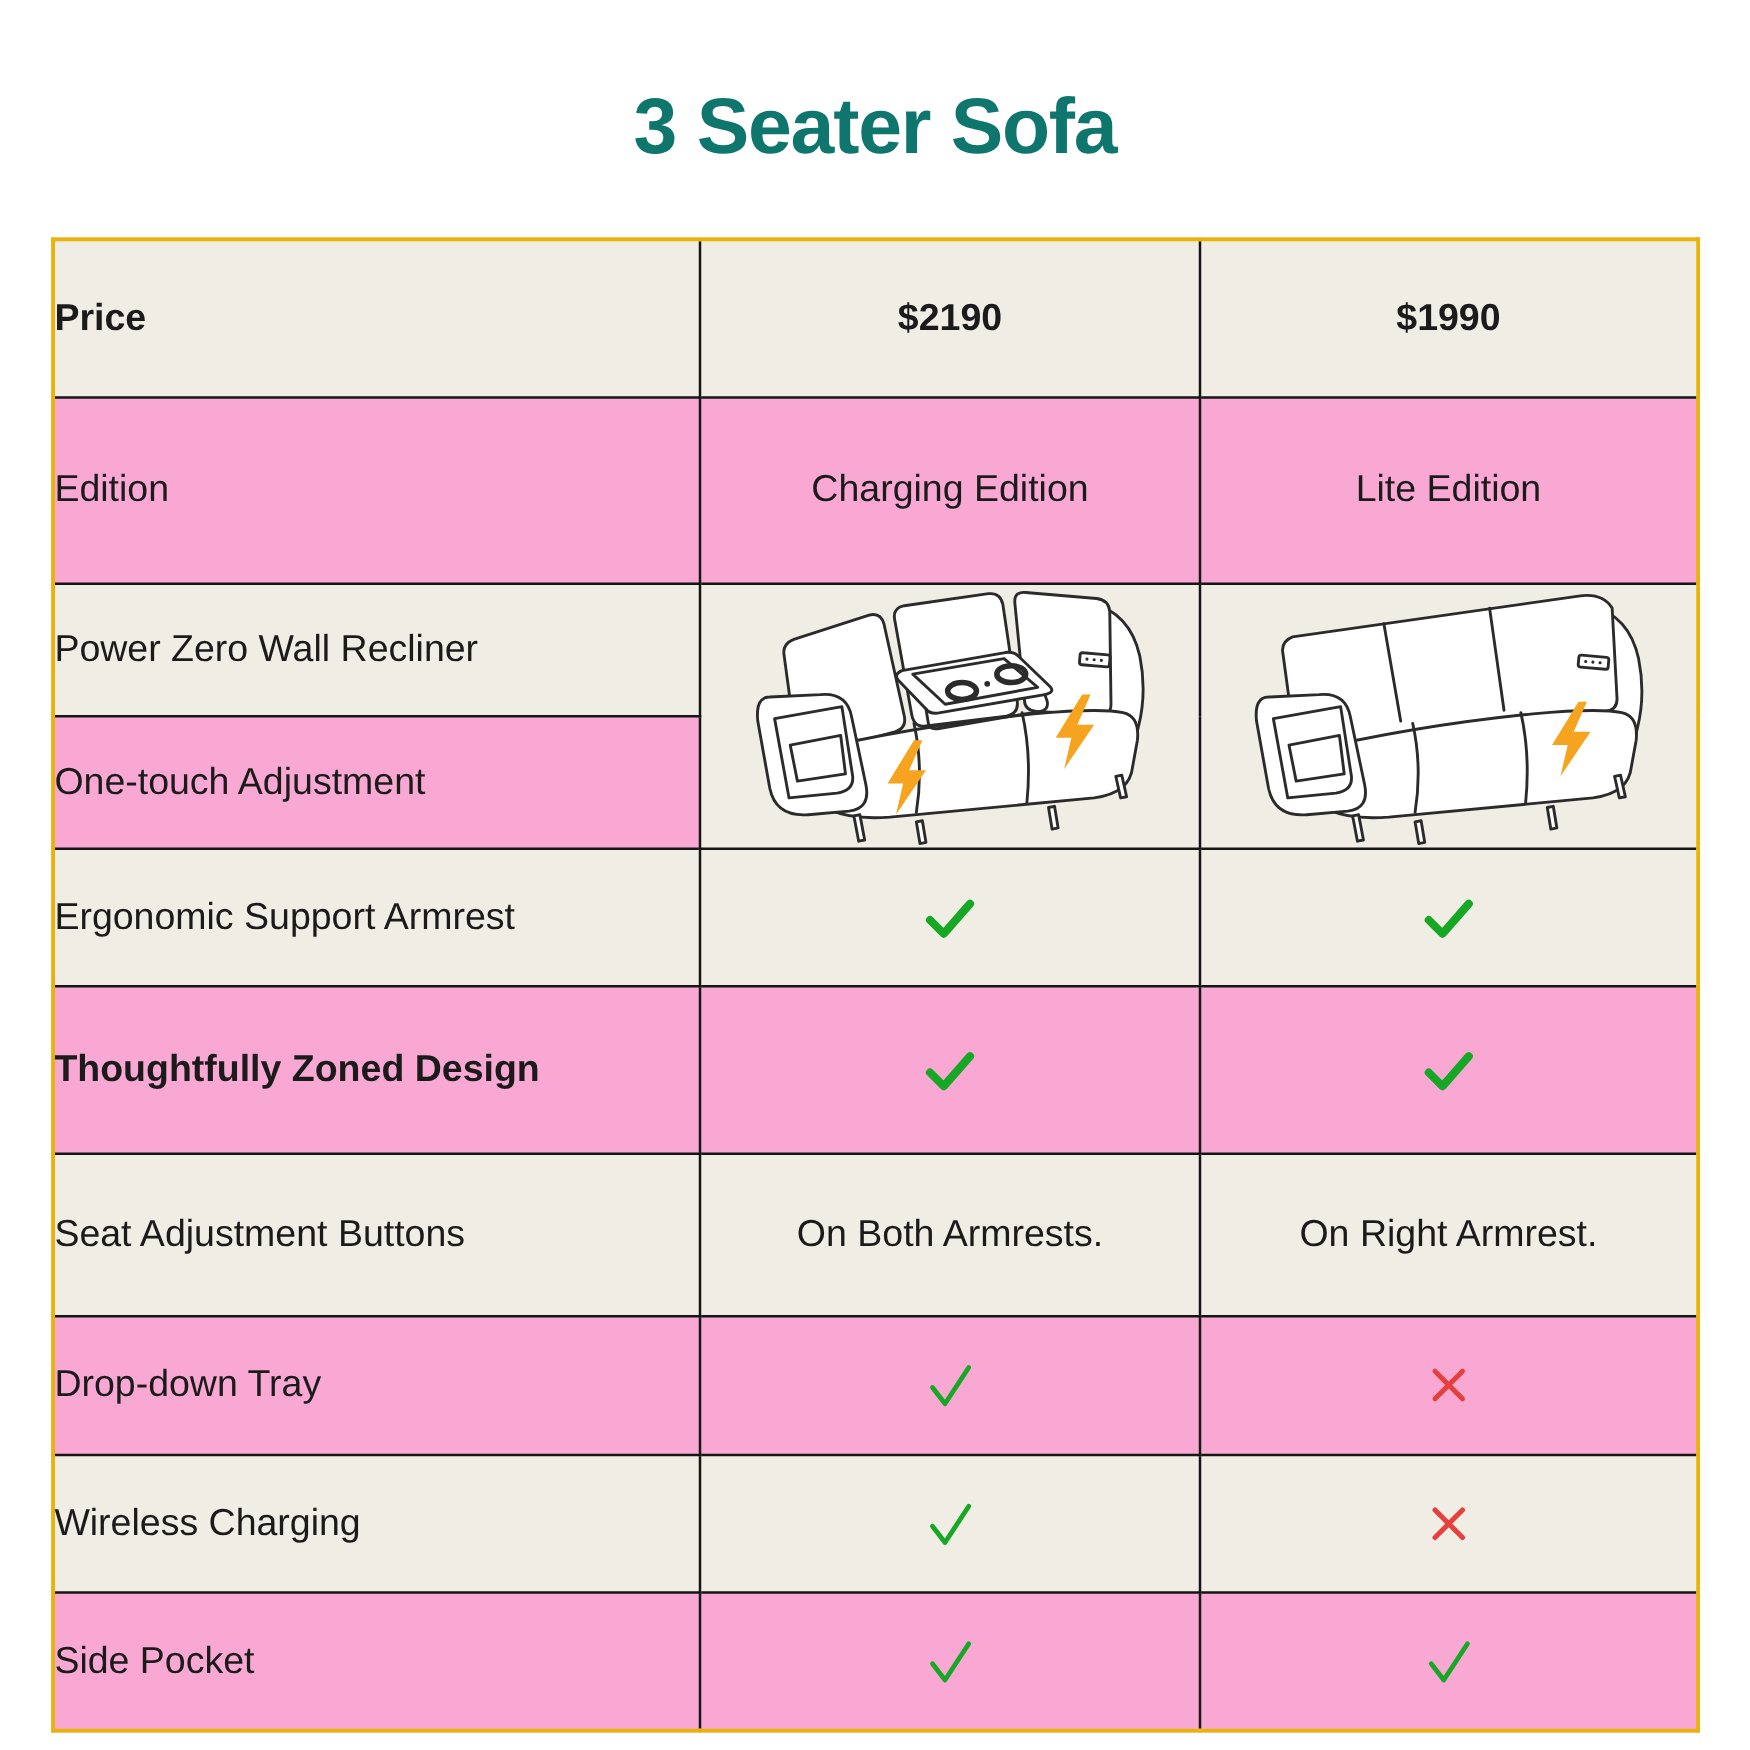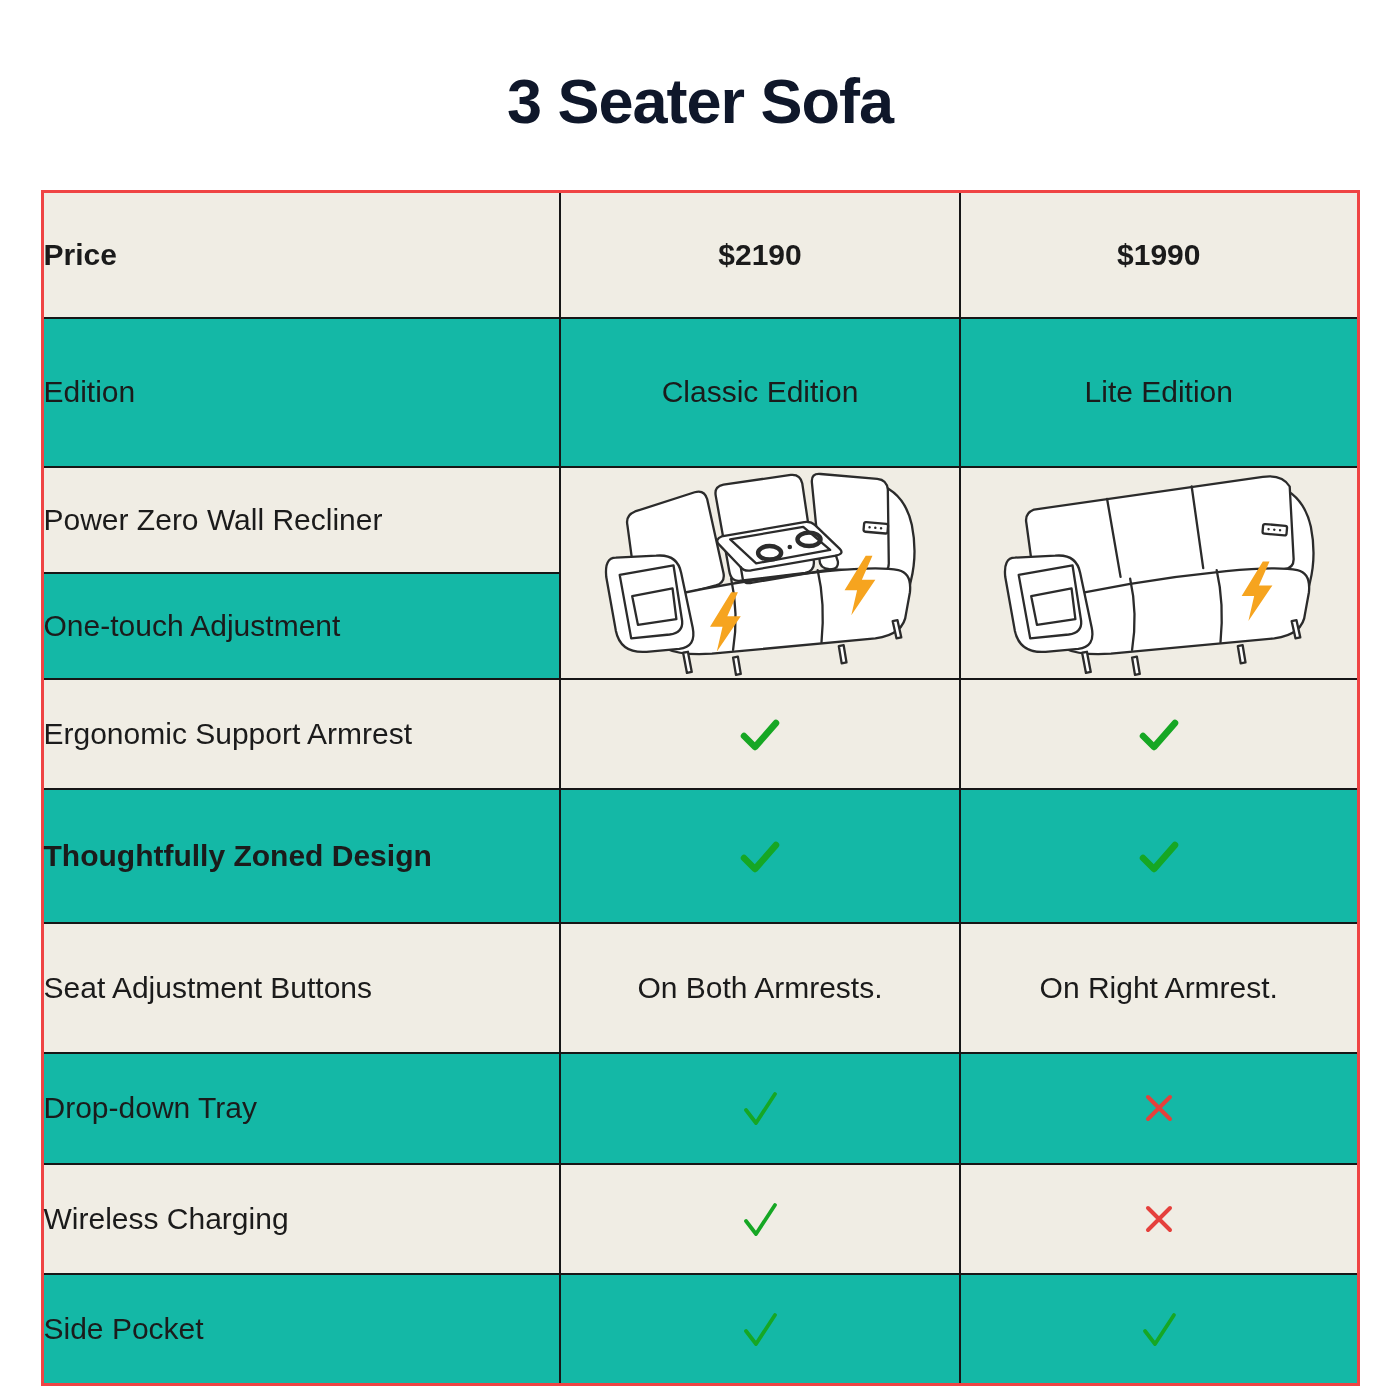--- a/index.html
+++ b/index.html
@@ -9,30 +9,30 @@
     font-family:"Liberation Sans", sans-serif;
     color:#1b1b1b;
   }
   .page{width:1400px;height:1400px;overflow:hidden;}
   h1.title{
     margin:64px 0 0 0;
     text-align:center;
     font-size:63px;
     font-weight:700;
     letter-spacing:-1px;
-    color:#0f172a;
+    color:#0f766e;
     line-height:1.18;
   }
   table.cmp{
     width:1316px;
     margin:52px auto 0 auto;
     border-collapse:collapse;
     table-layout:fixed;
-    border:3px solid #ef4444;
-    background:#14b8a6;
+    border:3px solid #eab308;
+    background:#f9a8d4;
   }
   table.cmp td{
     border:2px solid #161616;
     padding:0;
     vertical-align:middle;
     font-size:30px;
     color:#1b1b1b;
   }
   col.c1{width:518px;}
   col.c2{width:400px;}
@@ -86,21 +86,21 @@
         <td class="val bold">
           <span>$1990</span>
         </td>
       </tr>
 
       <tr class="r2">
         <td class="lbl">
           <span>Edition</span>
         </td>
         <td class="val">
-          <span>Classic Edition</span>
+          <span>Charging Edition</span>
         </td>
         <td class="val">
           <span>Lite Edition</span>
         </td>
       </tr>
 
       <tr class="r3 beige">
         <td class="lbl">
           <span>Power Zero Wall Recliner</span>
         </td>

